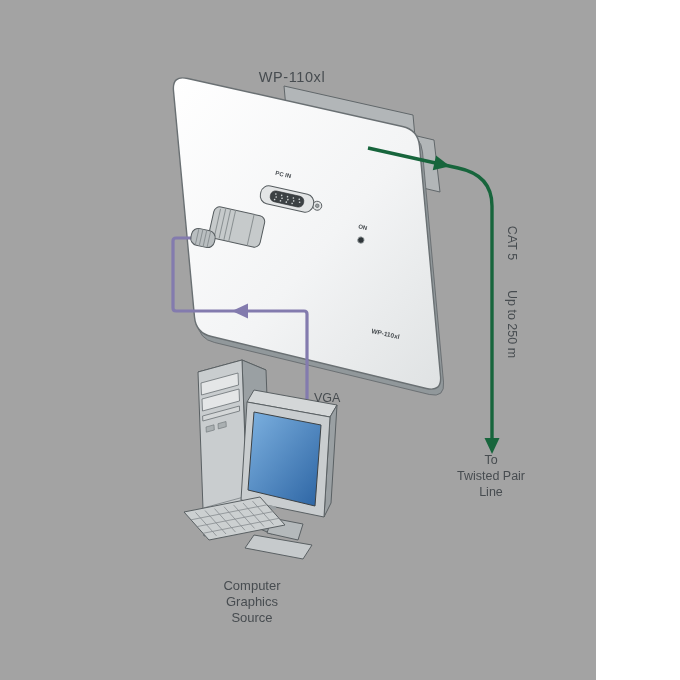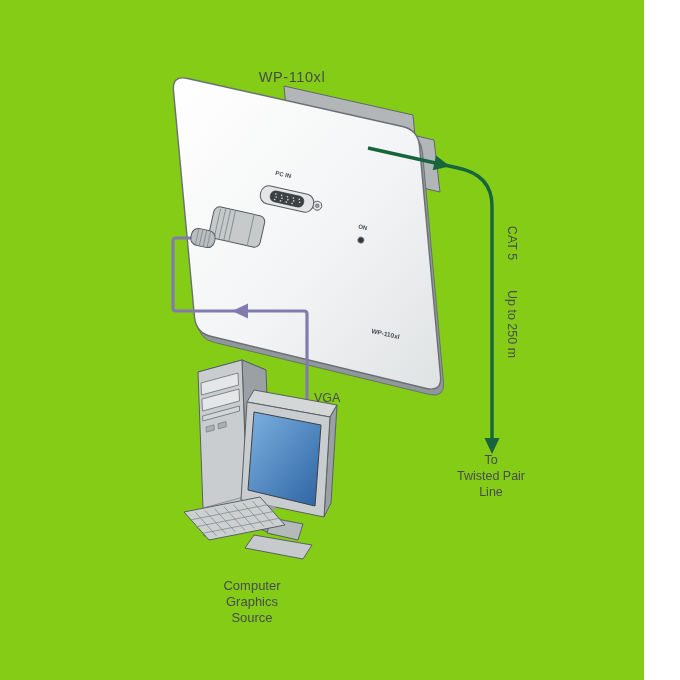--- a/index.html
+++ b/index.html
@@ -1,20 +1,20 @@
 <!DOCTYPE html>
 <html><head>
 <meta charset="utf-8">
 <style>
   html, body { margin: 0; padding: 0; background: #ffffff; }
   .canvas {
     position: relative;
-    width: 644px;
+    width: 596px;
     height: 680px;
-    background: #84cc16;
+    background: #a3a3a3;
     overflow: hidden;
     font-family: "Liberation Sans", sans-serif;
     text-align: right;
   }
   svg { display: block; }
   svg text {
     font-family: "Liberation Sans", sans-serif;
     fill: #474c50;
   }
   .title-text { letter-spacing: 0.6px; }

